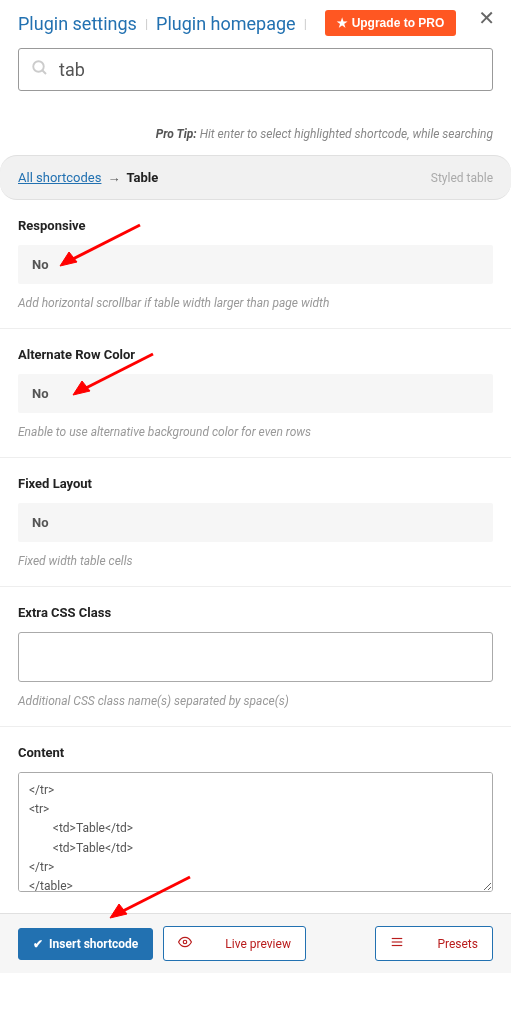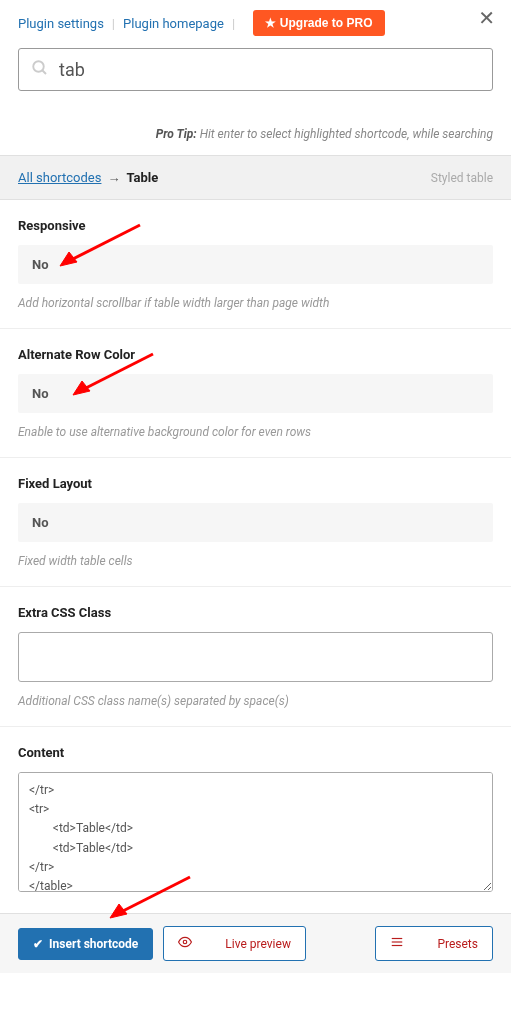--- a/index.html
+++ b/index.html
@@ -1,28 +1,28 @@
 <!DOCTYPE html>
 <html><head>
 <meta charset="utf-8">
 <style>
 * { box-sizing: border-box; margin: 0; padding: 0; }
 body { font-family: -apple-system, BlinkMacSystemFont, "Segoe UI", Roboto, Arial, sans-serif; width: 511px; background: #fff; color: #333; font-size: 13px; }
 .header { display: flex; align-items: center; padding: 10px 18px 12px; position: relative; }
-.header-link { color: #2271b1; font-size: 13px; text-decoration: none; }
+.header-link { color: #2271b1; font-size: 18px; text-decoration: none; }
 .header-sep { color: #ccc; margin: 0 8px; }
 .upgrade-btn { background: #ff5722; color: #fff; border: none; padding: 6px 12px; border-radius: 3px; font-size: 12px; font-weight: bold; cursor: pointer; display: inline-flex; align-items: center; gap: 4px; margin-left: 10px; }
 .close-btn { position: absolute; right: 16px; top: 8px; font-size: 20px; color: #666; cursor: pointer; background: none; border: none; line-height: 1; }
 .search-wrap { padding: 0 18px 8px; }
 .search-box { display: flex; align-items: flex-start; border: 1px solid #999; border-radius: 3px; padding: 10px 12px; }
 .search-icon { color: #ccc; margin-right: 10px; }
 .search-input { border: none; outline: none; font-size: 18px; color: #555; flex: 1; font-family: inherit; }
 .pro-tip { text-align: right; padding: 4px 18px 14px; font-size: 12px; color: #888; font-style: italic; margin-top: 24px; }
 .pro-tip strong { color: #555; font-weight: bold; font-style: italic; }
-.breadcrumb-bar { background: #f1f1f1; border-top: 1px solid #e0e0e0; border-bottom: 1px solid #e0e0e0; padding: 14px 18px; display: flex; align-items: center; justify-content: space-between; }
+.breadcrumb-bar { background: #f1f1f1; border-top: 1px solid #e0e0e0; border-bottom: 1px solid #e0e0e0; padding: 14px 18px; display: flex; align-items: center; justify-content: space-between; border-radius: 17px; }
 .breadcrumb-left { display: flex; align-items: center; gap: 6px; font-size: 13px; }
 .bc-link { color: #2271b1; text-decoration: underline; }
 .bc-arrow { color: #555; }
 .bc-current { font-weight: bold; color: #222; }
 .bc-right { color: #aaa; font-size: 12px; margin-left: 44px; }
 .field-block { padding: 18px; border-bottom: 1px solid #eee; }
 .field-label { font-weight: bold; color: #222; font-size: 13px; margin-bottom: 12px; }
 .select-box { background: #f6f6f6; padding: 12px 14px; color: #555; font-weight: bold; font-size: 13px; border-radius: 2px; }
 .field-help { color: #999; font-style: italic; font-size: 12px; margin-top: 12px; }
 .text-input { width: 100%; border: 1px solid #aaa; border-radius: 3px; padding: 16px 12px; font-size: 14px; }

